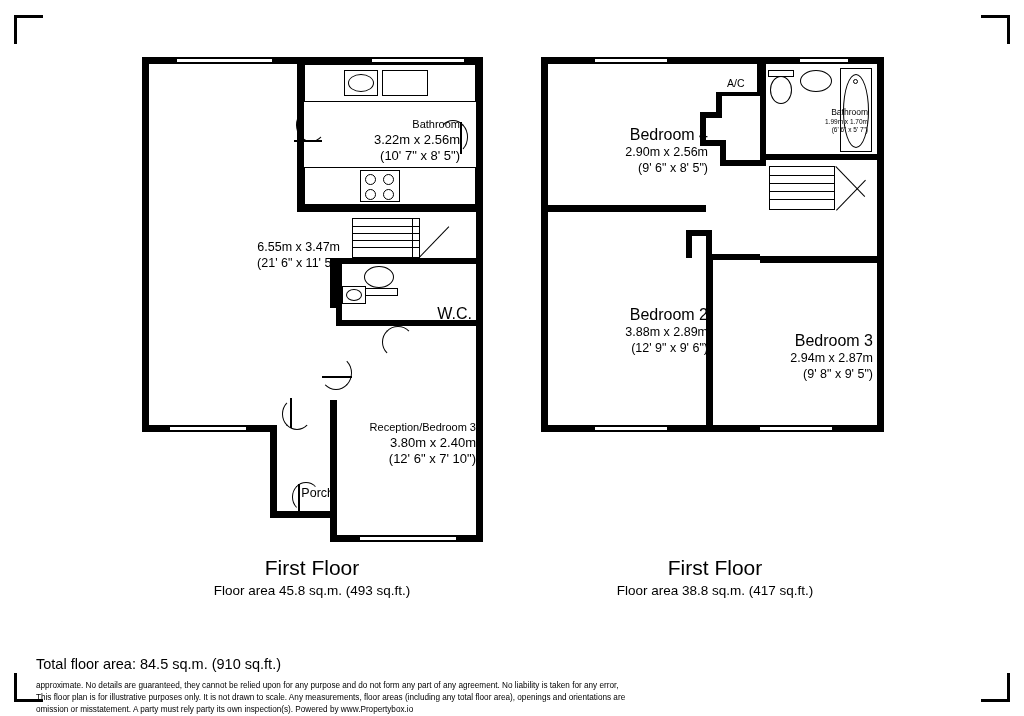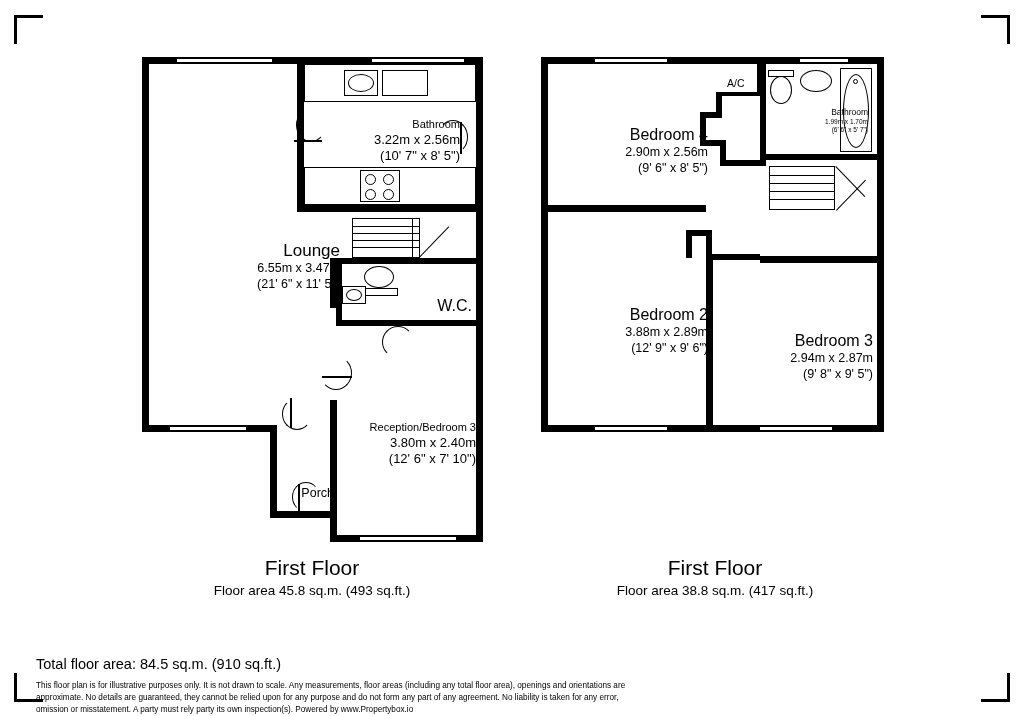--- a/index.html
+++ b/index.html
@@ -200,32 +200,31 @@
     <div class="door q-bl" style="left:320px; top:356px; width:32px; height:34px;"></div>
     <div class="leaf" style="left:322px; top:376px; width:30px; height:2px;"></div>
 
     <div class="door q-br" style="left:282px; top:398px; width:30px; height:32px;"></div>
     <div class="leaf" style="left:290px; top:398px; width:2px; height:30px;"></div>
 
     <div class="door q-tr" style="left:292px; top:482px; width:28px; height:30px;"></div>
     <div class="leaf" style="left:298px; top:484px; width:2px; height:28px;"></div>
 
     <div class="label big" style="left:145px; top:240px; width:195px;">
-      <span class="nm">Lounge</span>
       <span class="d1">6.55m x 3.47m</span>
       <span class="d2">(21' 6" x 11' 5")</span>
     </div>
 
     <div class="label mid" style="left:310px; top:118px; width:150px;">
       <span class="nm">Bathroom</span>
       <span class="d1">3.22m x 2.56m</span>
       <span class="d2">(10' 7" x 8' 5")</span>
     </div>
 
-    <div class="label" style="left:382px; top:296px; width:90px;">
+    <div class="label" style="left:382px; top:304px; width:90px;">
       <span class="nm" style="font-size:16px;">W.C.</span>
     </div>
 
     <div class="label mid" style="left:336px; top:421px; width:140px;">
       <span class="nm">Reception/Bedroom 3</span>
       <span class="d1">3.80m x 2.40m</span>
       <span class="d2">(12' 6" x 7' 10")</span>
     </div>
 
     <div class="label" style="left:272px; top:456px; width:62px;margin-top:30px;">
@@ -318,18 +317,18 @@
       <span class="d2">(6' 6" x 5' 7")</span>
     </div>
 
     <div class="floor-title" style="left:585px; top:556px; width:260px;">First Floor</div>
     <div class="floor-area" style="left:565px; top:583px; width:300px;">Floor area 38.8 sq.m. (417 sq.ft.)</div>
   </div>
 
   <div class="total-area" style="left:36px; top:656px;">Total floor area: 84.5 sq.m. (910 sq.ft.)</div>
 
   <div class="disclaimer" style="left:36px; top:680px;">
+    <div>approximate. No details are guaranteed, they cannot be relied upon for any purpose and do not form any part of any agreement. No liability is taken for any error,</div>
     <div>This floor plan is for illustrative purposes only. It is not drawn to scale. Any measurements, floor areas (including any total floor area), openings and orientations are</div>
-    <div>approximate. No details are guaranteed, they cannot be relied upon for any purpose and do not form any part of any agreement. No liability is taken for any error,</div>
     <div>omission or misstatement. A party must rely party its own inspection(s). Powered by www.Propertybox.io</div>
   </div>
 
 </div>
 
 </body></html>

